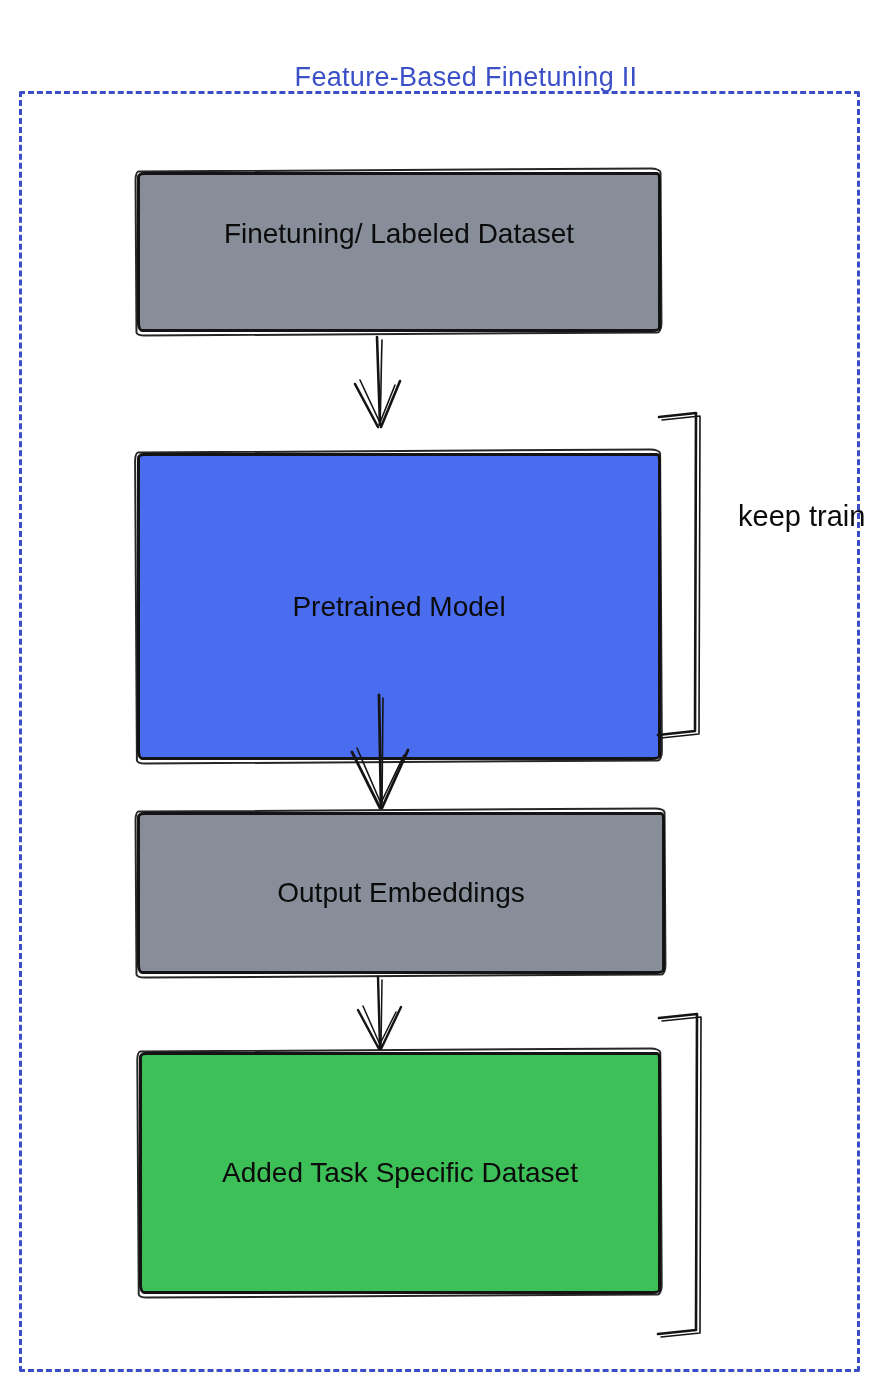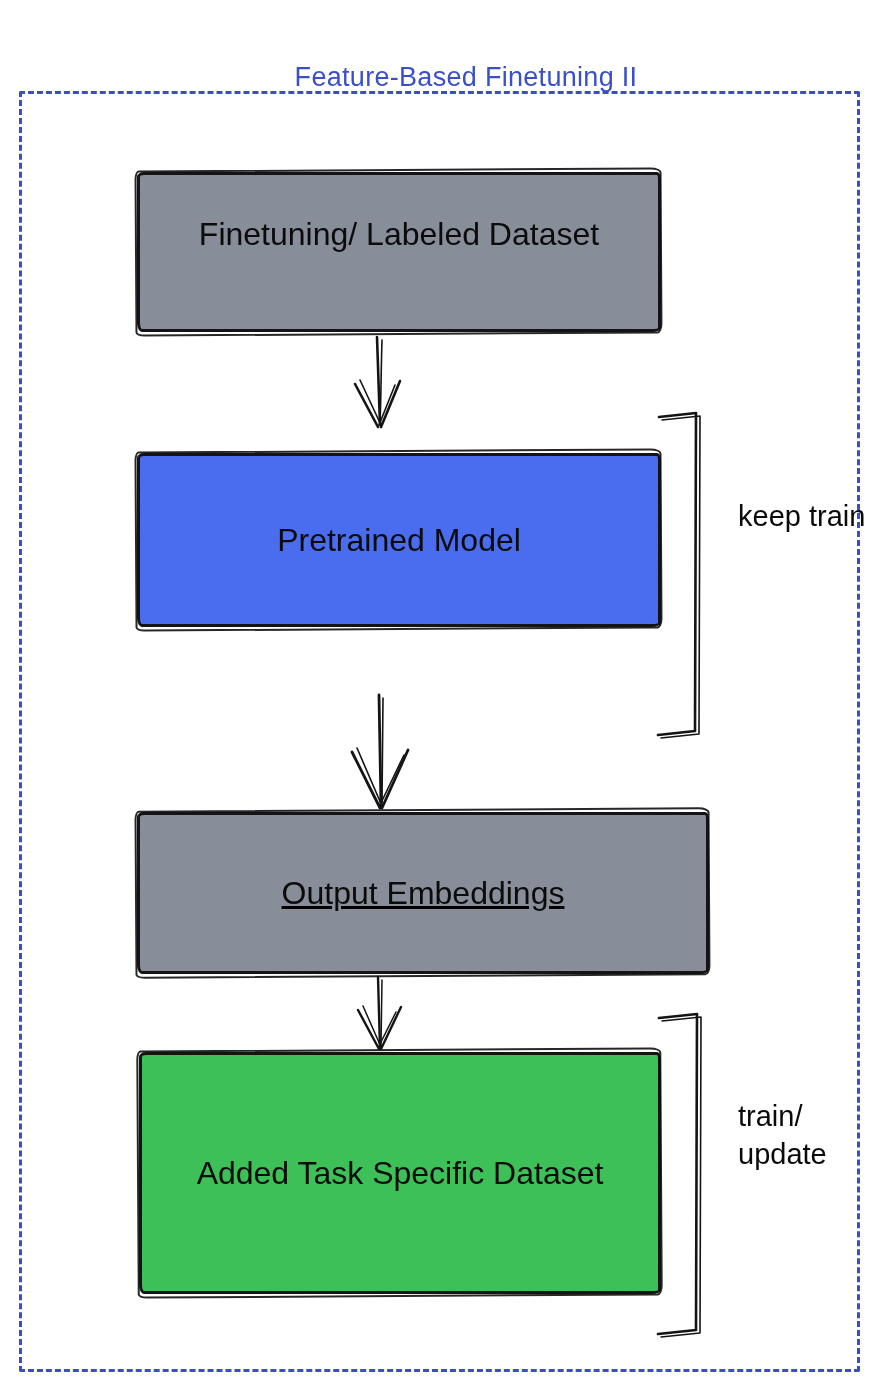--- a/index.html
+++ b/index.html
@@ -38,29 +38,29 @@
   .node::before{
     content:"";
     position:absolute;
     inset:-6px -4px -6px -5px;
     border:2px solid rgba(15,15,15,.9);
     border-radius:4px 11px 5px 9px / 9px 5px 10px 4px;
     transform:rotate(-.35deg);
     pointer-events:none;
   }
   .node-label{
-    font-size:32px;
+    font-size:28px;
     color:#0b0b0b;
     text-align:center;
     padding:0 22px;
   }
   .n1{left:137px;top:172px;width:524px;height:160px;}
   .n1 .node-label{transform:translateY(-18px);}
-  .n2{left:137px;top:453px;width:524px;height:174px;}
-  .n3{left:137px;top:812px;width:572px;height:162px;text-decoration:underline;}
+  .n2{left:137px;top:453px;width:524px;height:307px;}
+  .n3{left:137px;top:812px;width:528px;height:162px;}
   .n4{left:139px;top:1052px;width:522px;height:242px;}
   .annotation{
     position:absolute;
     width:130px;
     font-size:29px;
     line-height:38px;
     color:#0b0b0b;
   }
   .ann-keep-frozen{left:738px;top:497px;}
   .ann-train-update{left:738px;top:1097px;}
@@ -94,21 +94,20 @@
 
   <div class="node n3" style="background: rgb(135, 142, 153);">
     <span class="node-label">Output Embeddings</span>
   </div>
 
   <div class="node n4" style="background: rgb(62, 192, 88);">
     <span class="node-label">Added Task Specific Dataset</span>
   </div>
 
   <div class="annotation ann-keep-frozen">keep train</div>
-  <div class="annotation ann-train-update">train/ update</div>
 
   <svg class="overlay" width="880" height="1393" viewBox="0 0 880 1393">
 
     <g>
       <path d="M377 337 C378 370 379 400 380 425" stroke-width="2.6"></path>
       <path d="M382 340 C381 372 381 402 380 423" stroke-width="1.6"></path>
       <path d="M355 384 L378 427" stroke-width="2.6"></path>
       <path d="M360 380 L381 425" stroke-width="1.6"></path>
       <path d="M400 381 L381 427" stroke-width="2.6"></path>
       <path d="M395 385 L379 425" stroke-width="1.6"></path>

